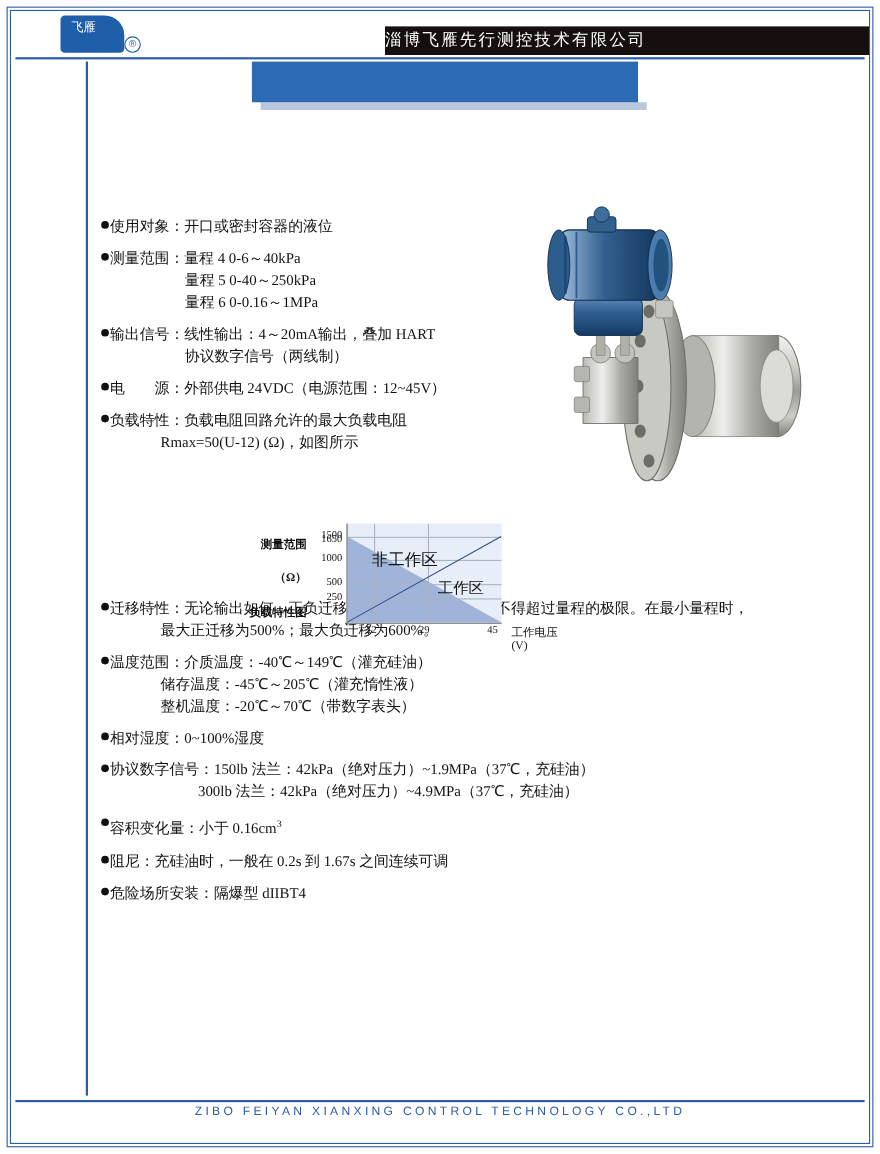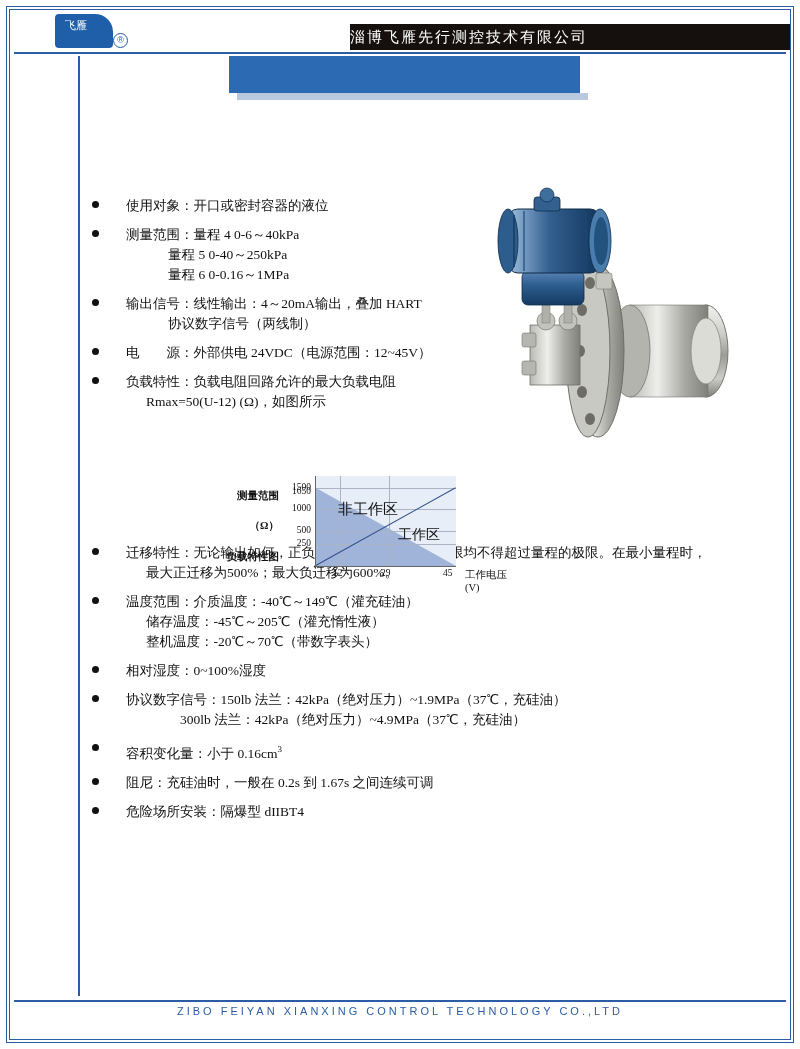--- a/index.html
+++ b/index.html
@@ -85,21 +85,21 @@
     font-size:13.5px;color:#111;
   }
   .row{
     position:relative;margin-bottom:9px;
     line-height:20px;
   }
   .bullet{
     position:absolute;left:0;top:5px;width:7px;height:7px;
     background:#111;border-radius:50%;
   }
-  .rtext{margin-left:34px;display:block;}
+  .rtext{margin-left:8px;display:block;}
   .sub{margin-left:18px;display:block;}
   .indent1{padding-left:58px;}
   .indent2{padding-left:36px;}
   .indent3{padding-left:70px;}
   .w-wide{max-width:600px;}
   sup{font-size:9px;vertical-align:super;}
   
   .device{
     position:absolute;left:470px;top:175px;width:300px;height:300px;
   }

